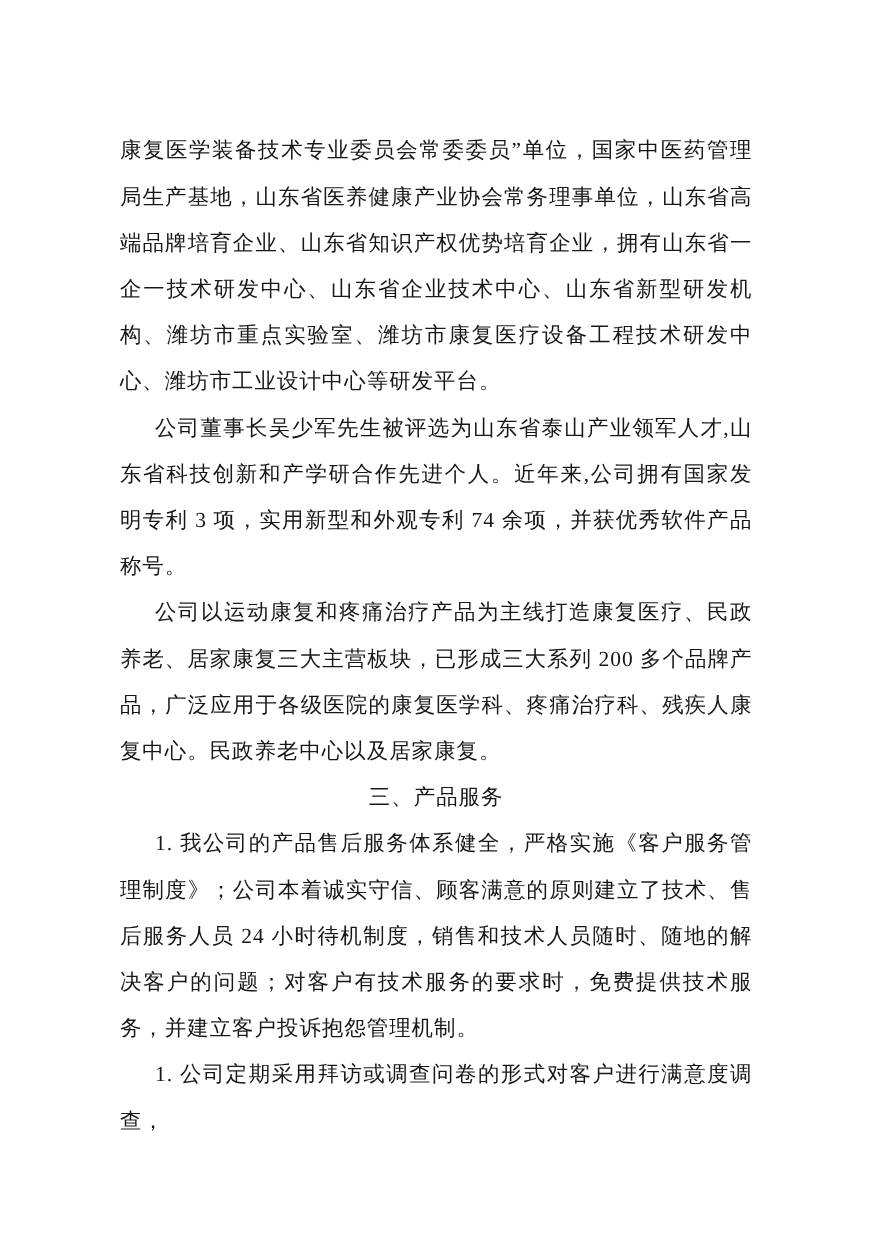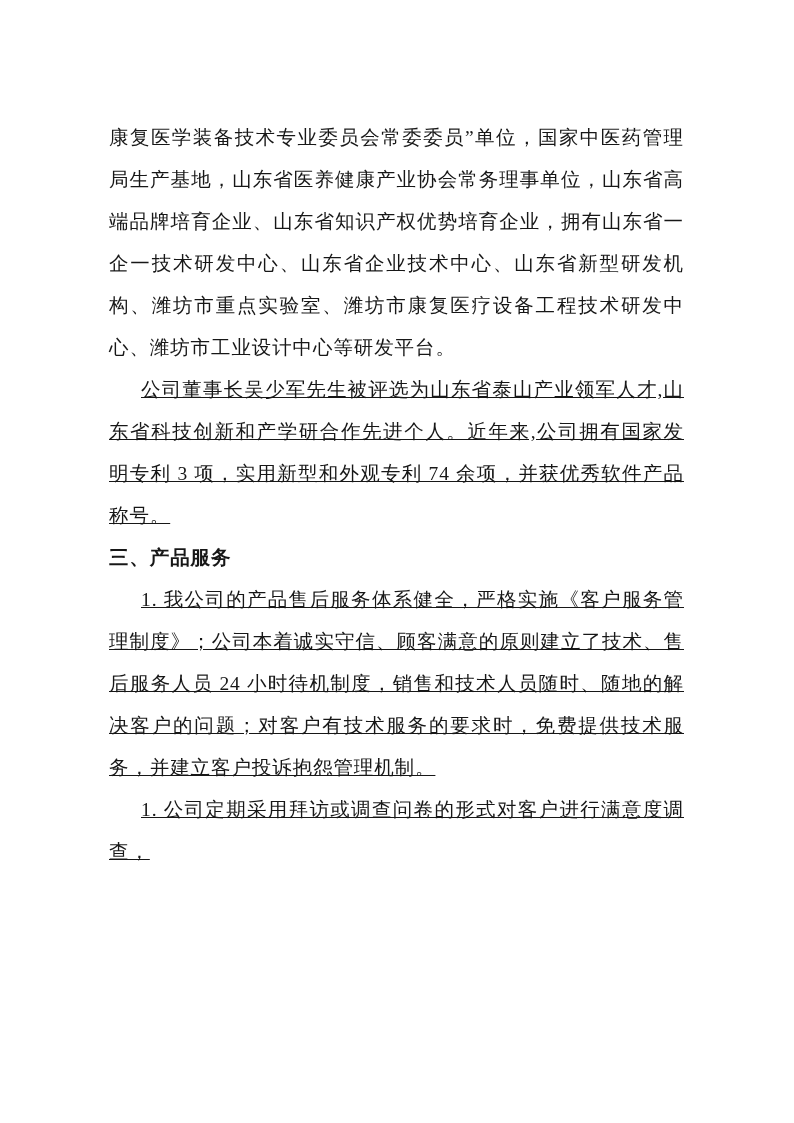--- a/index.html
+++ b/index.html
@@ -23,31 +23,31 @@
     margin: 0;
     font-size: 19.5px;
     line-height: 42px;
     letter-spacing: 0.9px;
     text-align: justify;
     text-justify: inter-character;
     word-break: break-all;
   }
   .doc-body p.indent {
     text-indent: 32px;
-    text-decoration: underline;
   }
   .doc-body p.heading {
-    font-weight: bold;
-    text-align: left;
+    font-weight: normal;
+    text-align: center;
   }
 </style>
 </head>
 <body>
 
 <div class="page">
   <div class="doc-body">
     <p class="body-par">康复医学装备技术专业委员会常委委员”单位，国家中医药管理局生产基地，山东省医养健康产业协会常务理事单位，山东省高端品牌培育企业、山东省知识产权优势培育企业，拥有山东省一企一技术研发中心、山东省企业技术中心、山东省新型研发机构、潍坊市重点实验室、潍坊市康复医疗设备工程技术研发中心、潍坊市工业设计中心等研发平台。</p>
     <p class="body-par indent">公司董事长吴少军先生被评选为山东省泰山产业领军人才,山东省科技创新和产学研合作先进个人。近年来,公司拥有国家发明专利 3 项，实用新型和外观专利 74 余项，并获优秀软件产品称号。</p>
+    <p class="body-par indent">公司以运动康复和疼痛治疗产品为主线打造康复医疗、民政养老、居家康复三大主营板块，已形成三大系列 200 多个品牌产品，广泛应用于各级医院的康复医学科、疼痛治疗科、残疾人康复中心。民政养老中心以及居家康复。</p>
     <p class="body-par heading">三、产品服务</p>
     <p class="body-par indent">1. 我公司的产品售后服务体系健全，严格实施《客户服务管理制度》；公司本着诚实守信、顾客满意的原则建立了技术、售后服务人员 24 小时待机制度，销售和技术人员随时、随地的解决客户的问题；对客户有技术服务的要求时，免费提供技术服务，并建立客户投诉抱怨管理机制。</p>
     <p class="body-par indent">1. 公司定期采用拜访或调查问卷的形式对客户进行满意度调查，</p>
   </div>
 </div>
 
 </body></html>

